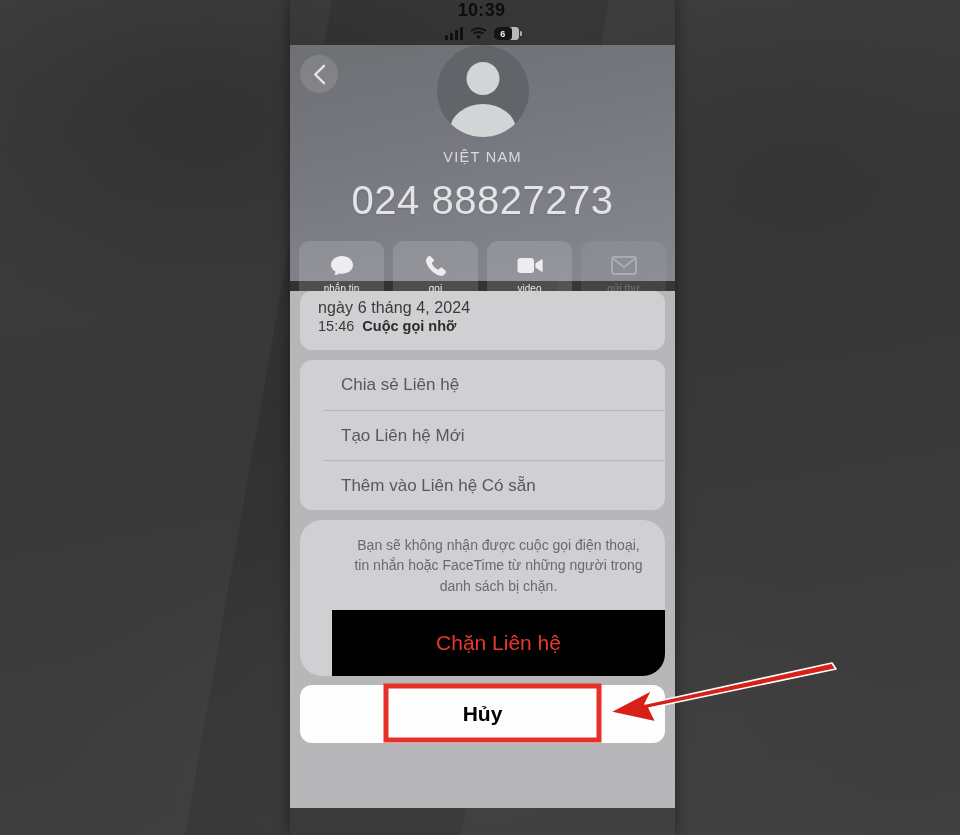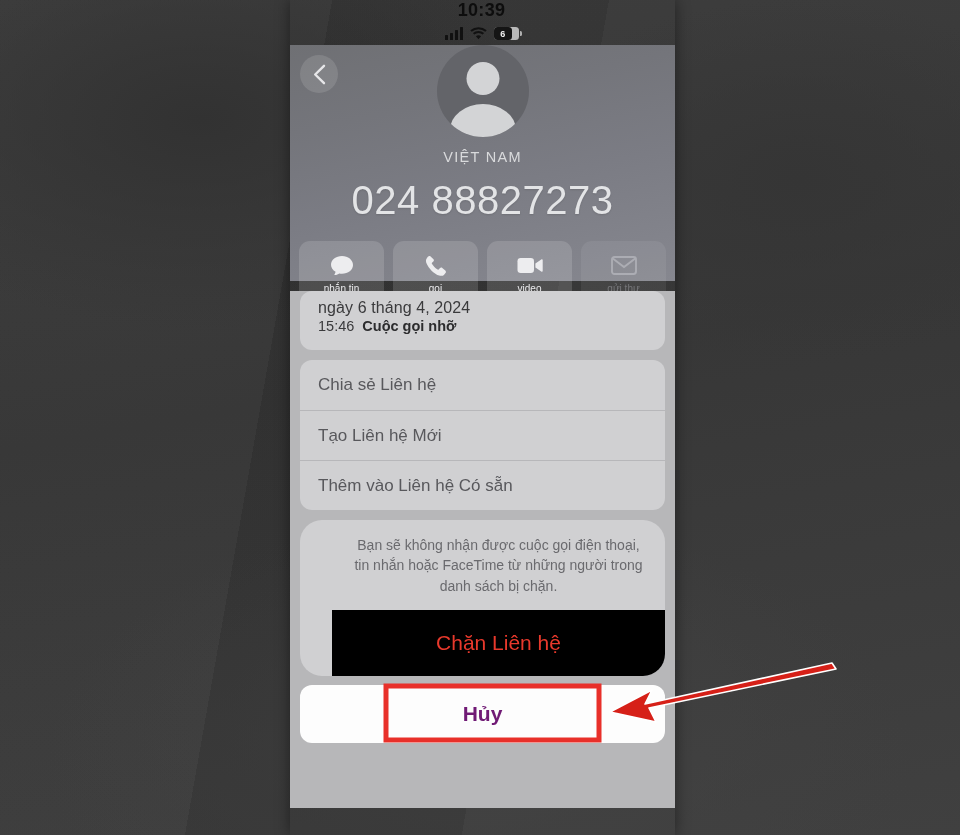--- a/index.html
+++ b/index.html
@@ -121,20 +121,21 @@
     height:calc(835px - 40px - 278px);
     padding:0 10px;
     position:relative;
   }
 
   .card{
     background:#d0d0d2;
     border-radius:12px;
     margin-top:10px;
     overflow:hidden;
+    padding-left:23px;
   }
   .calllog{ padding:8px 18px 16px; }
   .cl-date{ font-size:16px; color:#3a3a3c; letter-spacing:.1px; }
   .cl-row{ margin-top:1px; font-size:14.5px; color:#3a3a3c; }
   .cl-row b{ font-weight:700; margin-left:8px; color:#2c2c2e; }
 
   .menu .mi{
     height:50px; display:flex; align-items:center;
     padding:0 18px; font-size:17px; color:#58585c;
     border-top:1px solid rgba(120,120,125,.28);
@@ -149,21 +150,21 @@
   .blockrow{
     height:66px; background:#000000;
     display:flex; align-items:center; justify-content:center;
     font-size:21px; color:#e8392c;
   }
 
   .cancel{
     margin-top:9px; height:58px; background:#fdfdfd;
     border-radius:12px;
     display:flex; align-items:center; justify-content:center;
-    font-size:21px; font-weight:700; color:#701a75;
+    font-size:21px; font-weight:700; color:#000000;
   }
 
   
   .anno{ position:absolute; inset:0; pointer-events:none; }
 </style>
 </head>
 <body>
 
 <div class="backdrop"></div>
 

